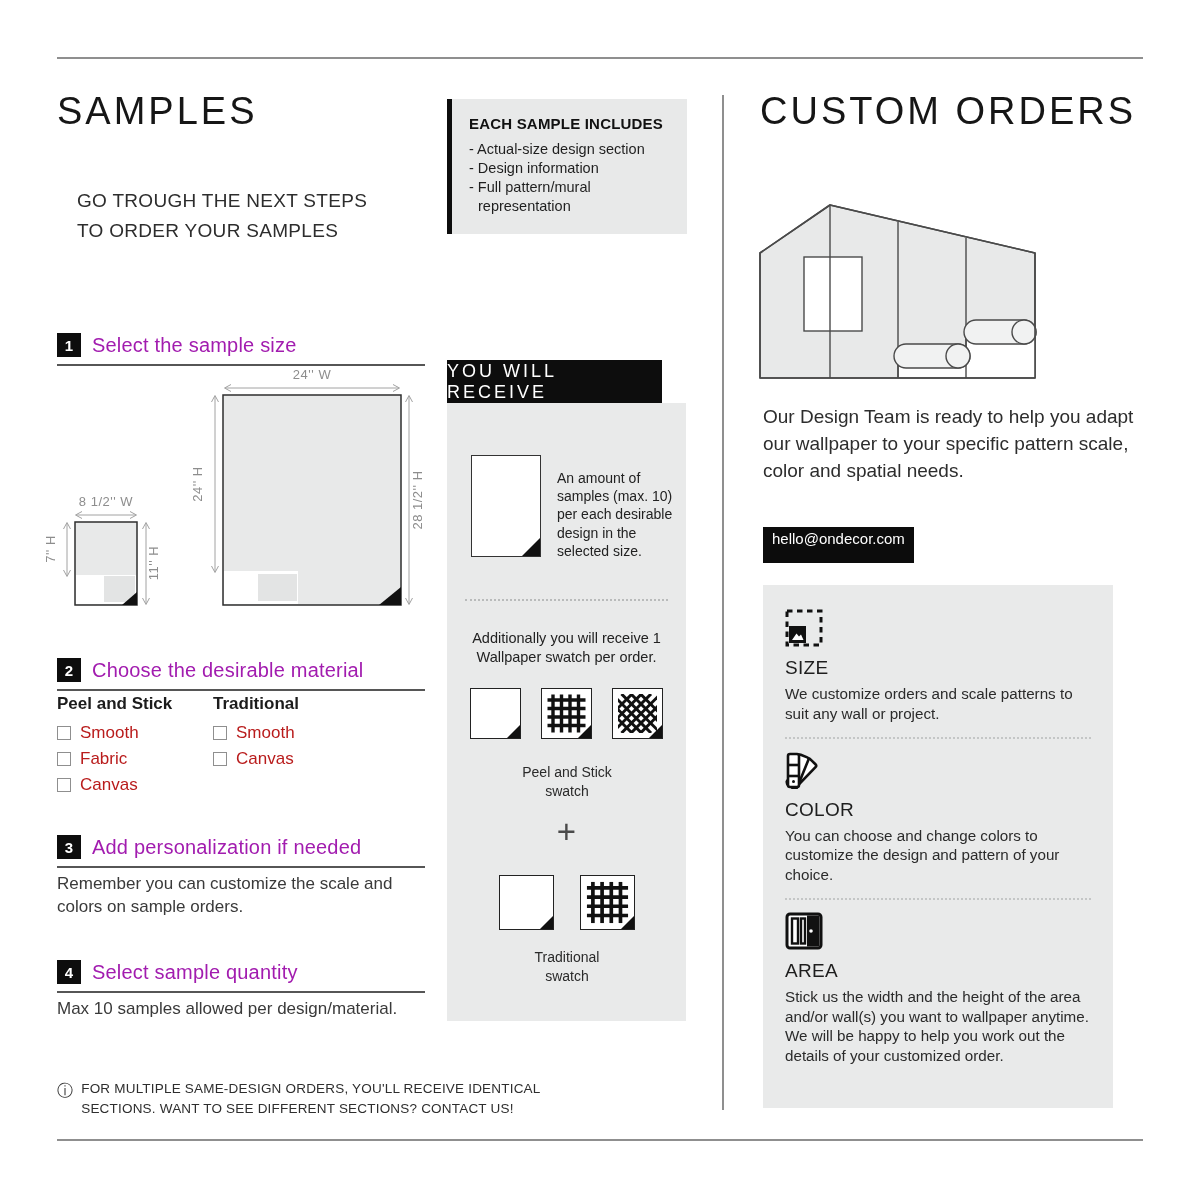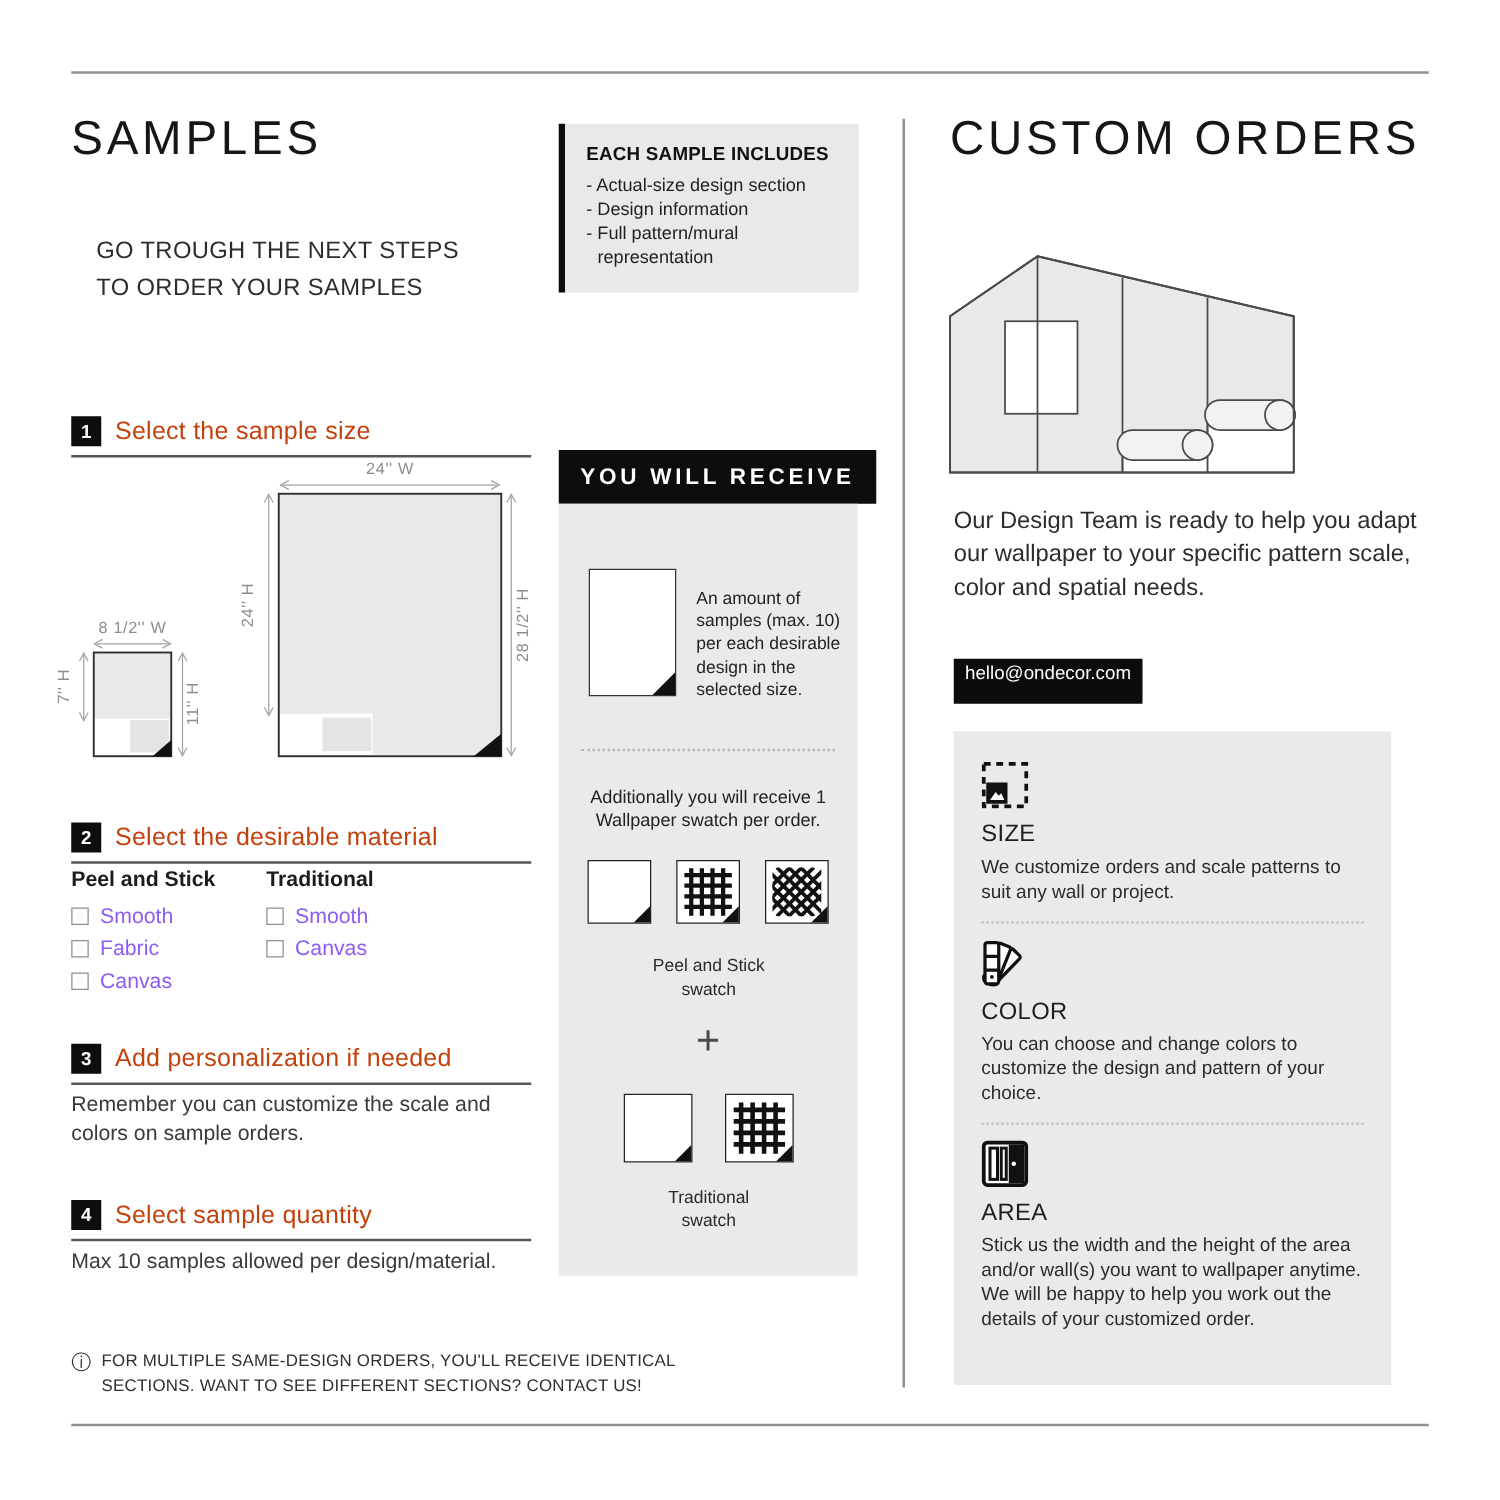--- a/index.html
+++ b/index.html
@@ -13,30 +13,30 @@
 
   
   .big-title{font-size:38px;letter-spacing:3px;color:#161616;font-weight:400;}
 
   .subtitle{font-size:19px;line-height:1.6;letter-spacing:.3px;white-space:pre-line;color:#2d2d2d;margin-left:20px;}
 
   
   .step-header{display:flex;align-items:center;gap:11px;border-bottom:2px solid #565656;padding-bottom:7px;width:368px;}
   .step-num{width:24px;height:24px;background:#0d0d0d;color:#fff;font-size:15px;font-weight:bold;
             display:flex;align-items:center;justify-content:center;flex:0 0 24px;}
-  .step-title{font-size:20px;color:#c2410c;letter-spacing:.2px;white-space:nowrap;}
+  .step-title{font-size:20px;color:#a21caf;letter-spacing:.2px;white-space:nowrap;}
   .step-body{font-size:17px;line-height:1.38;color:#3a3a3a;}
 
   
   .dim-line{stroke:#a2a2a2;stroke-width:1;fill:none;}
   .dim-text{fill:#8d8d8d;font-size:13px;letter-spacing:.5px;font-family:"Liberation Sans",sans-serif;}
 
   
   .mat-title{font-size:17px;font-weight:bold;color:#1c1c1c;margin-bottom:9px;}
-  .mat-option{font-size:17px;color:#8b5cf6;margin-bottom:6px;display:flex;align-items:center;}
+  .mat-option{font-size:17px;color:#b91c1c;margin-bottom:6px;display:flex;align-items:center;}
   .checkbox{width:12px;height:12px;border:1.5px solid #8f8f8f;display:inline-block;margin-right:9px;flex:0 0 12px;}
 
   
   .footnote{display:flex;gap:8px;font-size:13.5px;letter-spacing:.2px;line-height:1.5;color:#2e2e2e;}
   .info-icon::before{content:"\24D8";font-size:16px;color:#333;}
 
   
   .includes-box{background:#e8e9e9;border-left:5px solid #0d0d0d;padding:16px 12px 17px 17px;box-sizing:border-box;}
   .includes-title{font-size:15px;font-weight:bold;color:#111;letter-spacing:.2px;margin-bottom:8px;}
   .includes-item{font-size:14.5px;color:#1f1f1f;line-height:1.32;padding-left:9px;text-indent:-9px;}
@@ -115,21 +115,21 @@
       <text class="dim-text" x="61" y="140" text-anchor="middle">8 1/2'' W</text>
       <line class="dim-line" x1="22" y1="158" x2="22" y2="209" marker-start="url(#ah)" marker-end="url(#ah)"></line>
       <text class="dim-text" transform="rotate(-90 10 183)" x="10" y="183" text-anchor="middle">7'' H</text>
       <line class="dim-line" x1="101" y1="158" x2="101" y2="237" marker-start="url(#ah)" marker-end="url(#ah)"></line>
       <text class="dim-text" transform="rotate(-90 113 197)" x="113" y="197" text-anchor="middle">11'' H</text>
     </svg>
   </div>
 
   <div class="abs step-header" style="left:57px;top:658px;">
     <span class="step-num">2</span>
-    <span class="step-title">Select the desirable material</span>
+    <span class="step-title">Choose the desirable material</span>
   </div>
 
   <div class="abs" style="left:57px;top:694px;width:368px;height:115px;">
     <div class="abs" style="left:0;top:0;">
       <div class="mat-title">Peel and Stick</div>
       <div class="mat-option">
         <span class="checkbox"></span>
         <span>Smooth</span>
       </div>
       <div class="mat-option">
@@ -171,21 +171,21 @@
     <span>FOR MULTIPLE SAME-DESIGN ORDERS, YOU'LL RECEIVE IDENTICAL SECTIONS. WANT TO SEE DIFFERENT SECTIONS? CONTACT US!</span>
   </div>
 
   <div class="abs includes-box" style="left:447px;top:99px;width:240px;">
     <div class="includes-title">EACH SAMPLE INCLUDES</div>
     <div class="includes-item">Actual-size design section</div>
     <div class="includes-item">Design information</div>
     <div class="includes-item">Full pattern/mural representation</div>
   </div>
 
-  <div class="abs ywr-bar" style="left:447px;top:360px;width:254px;height:43px;font-weight:bold;">YOU WILL RECEIVE</div>
+  <div class="abs ywr-bar" style="left:447px;top:360px;width:215px;height:43px;">YOU WILL RECEIVE</div>
 
   <div class="abs ywr-panel" style="left:447px;top:403px;width:239px;height:618px;">
     <div class="sheet fold" style="left:24px;top:52px;width:68px;height:100px;"></div>
     <div class="abs ywr-text" style="left:110px;top:66px;width:122px;">An amount of samples (max. 10) per each desirable design in the selected size.</div>
     <div class="abs dotted" style="left:18px;top:196px;width:203px;"></div>
     <div class="abs ywr-text center-text" style="left:10px;top:226px;width:219px;font-size:14.5px;">Additionally you will receive 1 Wallpaper swatch per order.</div>
 
     <div class="abs swatch-row" style="left:0;top:285px;width:239px;">
       <div class="swatch fold fold-sm"></div>
       <div class="swatch fold fold-sm">

